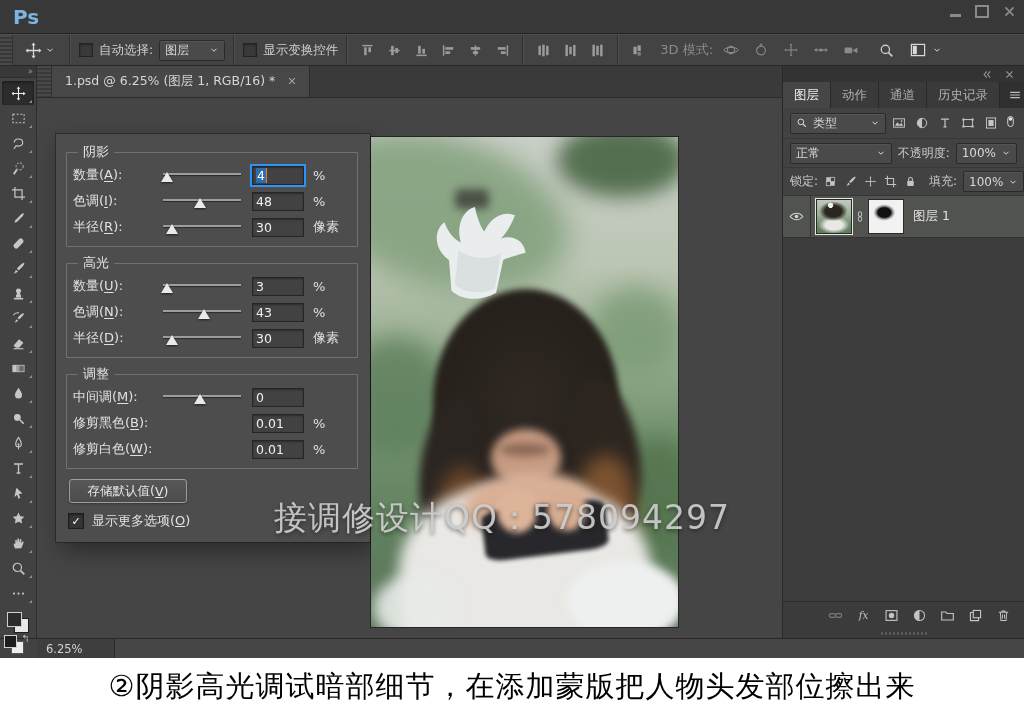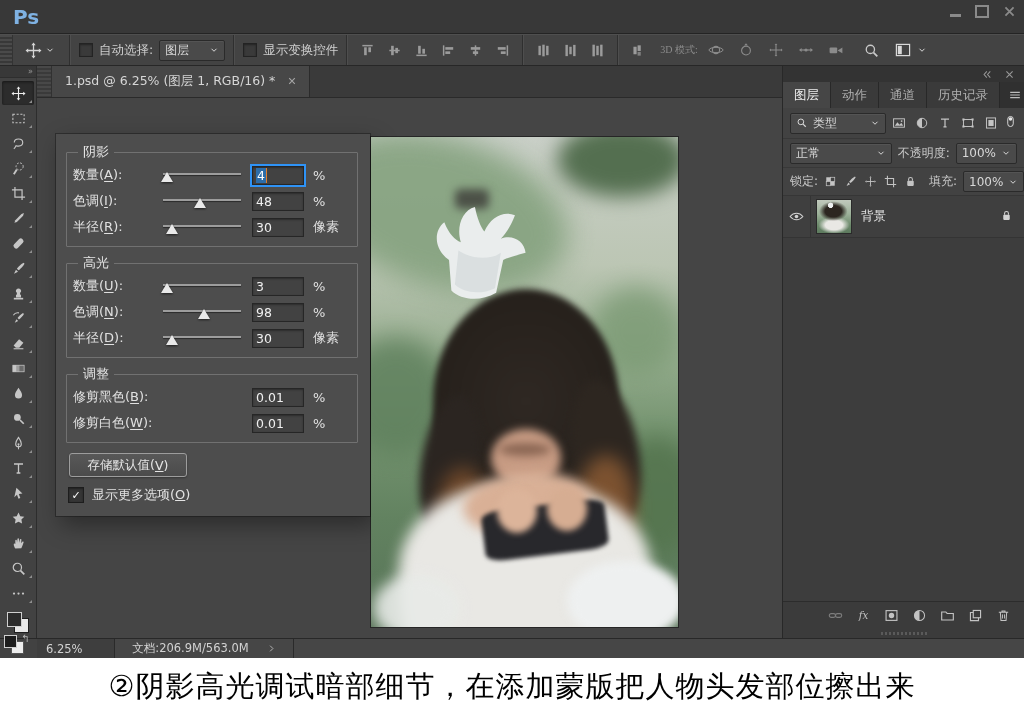--- a/index.html
+++ b/index.html
@@ -21,21 +21,21 @@
   .opt-tool{display:flex;align-items:center;gap:3px;padding:0 6px;color:#d6d6d6;}
   .opt-tool .ic{width:17px;height:17px;}
   .vsep{width:1px;align-self:stretch;background:#2f2f2f;border-right:1px solid #4e4e4e;margin:0 8px;}
   .opt-check{display:flex;align-items:center;gap:6px;font-size:12.5px;color:#cfcfcf;white-space:nowrap;}
   .cb{width:12px;height:12px;background:#3a3a3a;border:1px solid #232323;box-shadow:inset 0 1px 2px rgba(0,0,0,.4);}
   .dropdown{background:#4a4a4a;border:1px solid #2a2a2a;border-radius:2px;height:19px;display:flex;align-items:center;font-size:12px;color:#d8d8d8;padding:0 5px;gap:5px;white-space:nowrap;box-shadow:inset 0 1px 0 rgba(255,255,255,.06);}
   .iconrow{display:flex;align-items:center;gap:12px;padding:0 4px;}
   .iconrow .ic{width:15px;height:15px;}
   .optbtn{color:#9b9b9b;}
   .dim{color:#8b8b8b;}
-  .opt-label{font-size:10px;white-space:nowrap;margin:0 6px 0 10px;font-family:Liberation Serif, serif;}
+  .opt-label{font-size:13px;white-space:nowrap;margin:0 6px 0 10px;}
   .workspace{display:flex;align-items:center;gap:4px;margin-left:10px;color:#d9d9d9;}
   .workspace .ic{width:20px;height:16px;}
   
   .mainrow{flex:1;display:flex;min-height:0;}
   .toolcol{width:36px;background:#424242;border-right:1px solid #2d2d2d;display:flex;flex-direction:column;align-items:center;flex:0 0 auto;}
   .toolhead{height:13px;width:100%;background:#383838;border-bottom:1px solid #2e2e2e;color:#9a9a9a;font-size:8px;display:flex;align-items:center;justify-content:flex-end;padding-right:4px;box-sizing:border-box;letter-spacing:-1px;}
   .tool{width:32px;height:24px;display:flex;align-items:center;justify-content:center;color:#c6c6c6;position:relative;border-radius:2px;}
   .tool .ic{width:15px;height:15px;}
   .tool.selected{background:#2c2c2c;color:#ededed;box-shadow:inset 0 1px 3px rgba(0,0,0,.5);}
   .tool::after{content:"";position:absolute;right:2px;bottom:2px;border-left:3px solid transparent;border-bottom:3px solid #8f8f8f;}
@@ -547,35 +547,44 @@
                 </span>
                 <span class="dval">3</span>
                 <span class="dunit">%</span>
               </div>
               <div class="drow">
                 <span class="dlabel">色调(<u>N</u>):</span>
                 <span class="dslider">
                   <span class="track"></span>
                   <span class="thumb" style="left:53%;"></span>
                 </span>
-                <span class="dval">98</span>
+                <span class="dval">43</span>
                 <span class="dunit">%</span>
               </div>
               <div class="drow">
                 <span class="dlabel">半径(<u>D</u>):</span>
                 <span class="dslider">
                   <span class="track"></span>
                   <span class="thumb" style="left:14%;"></span>
                 </span>
                 <span class="dval">30</span>
                 <span class="dunit">像素</span>
               </div>
             </fieldset>
             <fieldset>
               <legend>调整</legend>
+              <div class="drow">
+                <span class="dlabel">中间调(<u>M</u>):</span>
+                <span class="dslider">
+                  <span class="track"></span>
+                  <span class="thumb" style="left:48%;"></span>
+                </span>
+                <span class="dval">0</span>
+                <span class="dunit"></span>
+              </div>
               <div class="drow">
                 <span class="dlabel">修剪黑色(<u>B</u>):</span>
                 <span class="dspacer"></span>
                 <span class="dval">0.01</span>
                 <span class="dunit">%</span>
               </div>
               <div class="drow">
                 <span class="dlabel">修剪白色(<u>W</u>):</span>
                 <span class="dspacer"></span>
                 <span class="dval">0.01</span>
@@ -612,20 +621,21 @@
           <div class="blob" style="left:176px;top:350px;width:40px;height:44px;background:#d6ad92;filter:blur(3px);"></div>
           <div class="blob" style="left:196px;top:424px;width:118px;height:80px;background:#eef0f0;filter:blur(5px);"></div>
           <div class="blob" style="left:2px;top:438px;width:86px;height:66px;background:#e8ebe8;filter:blur(7px);opacity:.9;"></div>
 
           <svg viewBox="0 0 100 90" style="position:absolute;left:52px;top:64px;width:118px;height:106px;">
             <path d="M22 50 C10 42 8 26 18 18 C22 28 27 33 32 35 C28 22 33 8 44 5 C46 15 49 22 52 26 C57 14 68 8 78 12 C74 22 70 28 66 32 C76 28 86 34 87 44 C80 46 72 48 68 50 L62 78 C48 86 32 84 24 76 Z" fill="#eaeded"></path>
             <path d="M30 42 C42 50 58 50 66 44 L61 74 C49 80 34 78 27 71 Z" fill="#ccd3d5" opacity=".55"></path>
           </svg>
         </div>
 
+        <div class="qqmark">接调修设计QQ：578094297</div>
       </div>
     </div>
 
     <div class="panelcol">
       <div class="phead">
         <span>
             <svg class="ic" viewBox="0 0 16 16">
               <path d="M8.5 3.5L4.5 8l4 4.5M13.5 3.5L9.5 8l4 4.5" fill="none" stroke="currentColor" stroke-width="1.5"></path>
             </svg>
           </span>
@@ -760,35 +770,40 @@
         <div class="dropdown val-dd">
           <span>100%</span>
           <span id="fill-chev" style="display: inline-block; width: 10px; height: 10px;">
               <svg class="ic " viewBox="0 0 16 16" style="width:100%;height:100%;">
                 <path d="M4 6l4 4 4-4" fill="none" stroke="currentColor" stroke-width="1.6"></path>
               </svg>
             </span>
         </div>
       </div>
       <div id="layer-list">
-          <div class="lrow">
+          <div class="lrow selected">
             <span class="leye">
               <span style="width:15px;height:15px;display:inline-block;">
                 <svg class="ic " viewBox="0 0 16 16" style="width:100%;height:100%;">
                   <path d="M1.2 8S4 4.6 8 4.6 14.8 8 14.8 8 12 11.4 8 11.4 1.2 8 1.2 8z" fill="none" stroke="currentColor" stroke-width="1.1"></path>
                   <circle cx="8" cy="8" r="1.9" fill="currentColor"></circle>
                 </svg>
               </span>
             </span>
             <span class="lthumb mini-photo"></span>
-            <span class="lname">背景</span>
-            <span class="llock"><span style="width:13px;height:13px;display:inline-block;"><svg class="ic " viewBox="0 0 16 16" style="width:100%;height:100%;">
-                  <rect x="4" y="7.2" width="8" height="6.2" rx="1" fill="currentColor"></rect>
-                  <path d="M5.6 7.2V5.4a2.4 2.4 0 014.8 0v1.8" fill="none" stroke="currentColor" stroke-width="1.3"></path>
-                </svg></span></span>
+            <span class="lchain">
+              <span style="width:12px;height:15px;display:inline-block;">
+                <svg class="ic " viewBox="0 0 16 16" style="width:100%;height:100%;">
+                  <rect x="5.9" y="1.6" width="4.2" height="6.4" rx="2.1" fill="none" stroke="currentColor" stroke-width="1.2"></rect>
+                  <rect x="5.9" y="8" width="4.2" height="6.4" rx="2.1" fill="none" stroke="currentColor" stroke-width="1.2"></rect>
+                </svg>
+              </span>
+            </span>
+            <span class="lmask"></span>
+            <span class="lname">图层 1</span>
           </div>
         </div>
       <div class="pfill"></div>
       <div class="pbottom" id="panel-bottom-icons">
           <span class="disabled" style="display: inline-block; width: 15px; height: 15px;">
             <svg class="ic " viewBox="0 0 16 16" style="width:100%;height:100%;">
               <rect x="1.4" y="6" width="6.6" height="4" rx="2" fill="none" stroke="currentColor" stroke-width="1.2"></rect>
               <rect x="8" y="6" width="6.6" height="4" rx="2" fill="none" stroke="currentColor" stroke-width="1.2"></rect>
             </svg>
           </span>
@@ -835,26 +850,18 @@
 
   <div class="statusbar">
     <div class="mini-swatch">
       <span class="msw1"></span>
         <span class="msw2"></span>
         <span class="mret">↰</span>
     </div>
     <div class="szoom">
       <span>6.25%</span>
     </div>
-    <div class="sdoc">
-      <span>文档:206.9M/563.0M</span>
-      <span id="status-chev" style="display: inline-block; width: 9px; height: 9px;">
-          <svg class="ic " viewBox="0 0 16 16" style="width:100%;height:100%;">
-            <path d="M5.5 3l5 5-5 5" fill="none" stroke="currentColor" stroke-width="1.6"></path>
-          </svg>
-        </span>
-    </div>
   </div>
 
   <div class="caption">
     <span>②阴影高光调试暗部细节，在添加蒙版把人物头发部位擦出来</span>
   </div>
 </div>
 
 </body></html>

